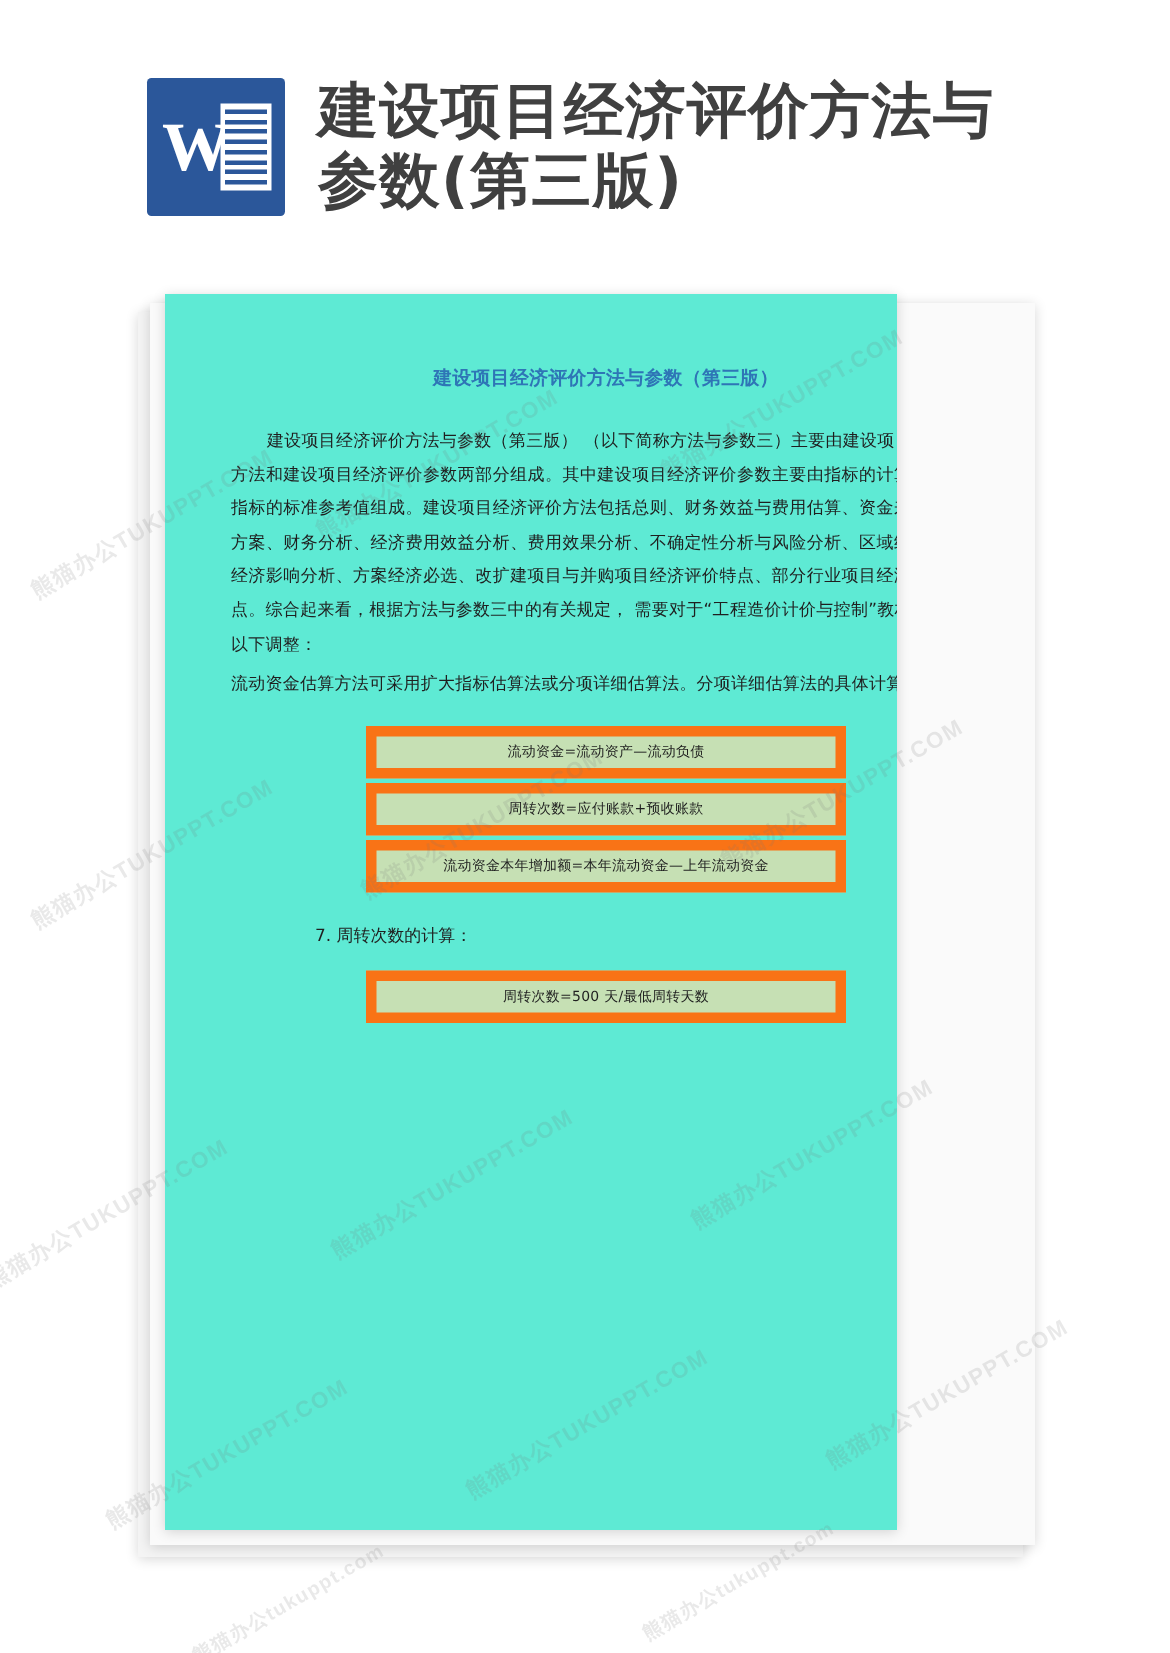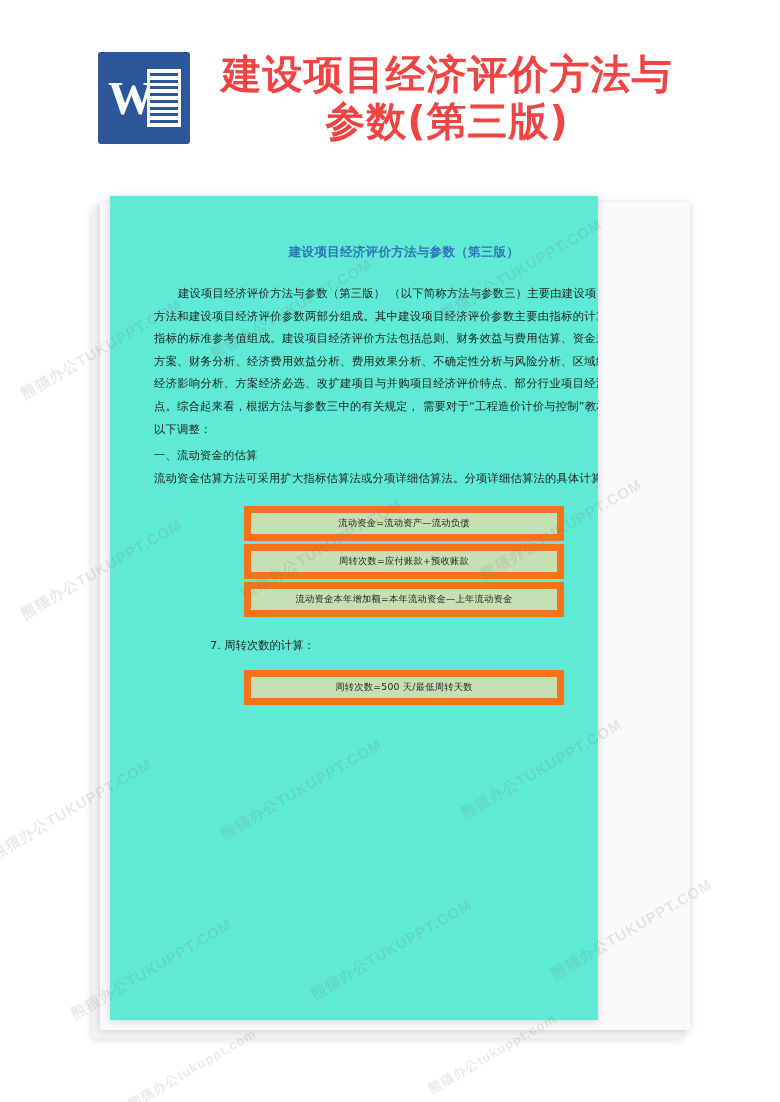--- a/index.html
+++ b/index.html
@@ -65,28 +65,27 @@
     justify-content: space-between;
     padding: 4px 3px;
     box-sizing: border-box;
   }
   .word-icon .lines i {
     display: block;
     height: 3px;
     background: #2b579a;
   }
   .doc-title {
-    color: #ef4444;
+    color: #404040;
     font-size: 40px;
     font-weight: bold;
     line-height: 1.18;
     font-family: "DejaVu Sans", sans-serif;
     letter-spacing: 1px;
     max-width: 470px;
-    text-align: center;
   }
 
   
   .page-stack {
     position: absolute;
     left: 0;
     top: 196px;
     width: 780px;
     height: 906px;
   }
@@ -232,21 +231,20 @@
 <div class="page-stack">
   <div class="sheet back2"></div>
   <div class="sheet back1"></div>
   <div class="sheet front">
     <div class="doc-body">
 
       <div class="doc-heading">建设项目经济评价方法与参数（第三版）</div>
 
       <p class="para indent">建设项目经济评价方法与参数（第三版）  （以下简称方法与参数三）主要由建设项目经济评价方法和建设项目经济评价参数两部分组成。其中建设项目经济评价参数主要由指标的计算方法和各指标的标准参考值组成。建设项目经济评价方法包括总则、财务效益与费用估算、资金来源与融资方案、财务分析、经济费用效益分析、费用效果分析、不确定性分析与风险分析、区域经济与宏观经济影响分析、方案经济必选、改扩建项目与并购项目经济评价特点、部分行业项目经济评价的特点。综合起来看，根据方法与参数三中的有关规定， 需要对于“工程造价计价与控制”教材的内容做以下调整：</p>
 
-      <p class="section-title">一、流动资金的估算</p>
 
       <p class="para">流动资金估算方法可采用扩大指标估算法或分项详细估算法。分项详细估算法的具体计算公式为：</p>
 
       <div class="formula-group">
         <div class="formula-row">流动资金=流动资产—流动负债</div>
         <div class="formula-row">周转次数=应付账款+预收账款</div>
         <div class="formula-row">流动资金本年增加额=本年流动资金—上年流动资金</div>
       </div>
 
       <p class="numbered">7. 周转次数的计算：</p>

